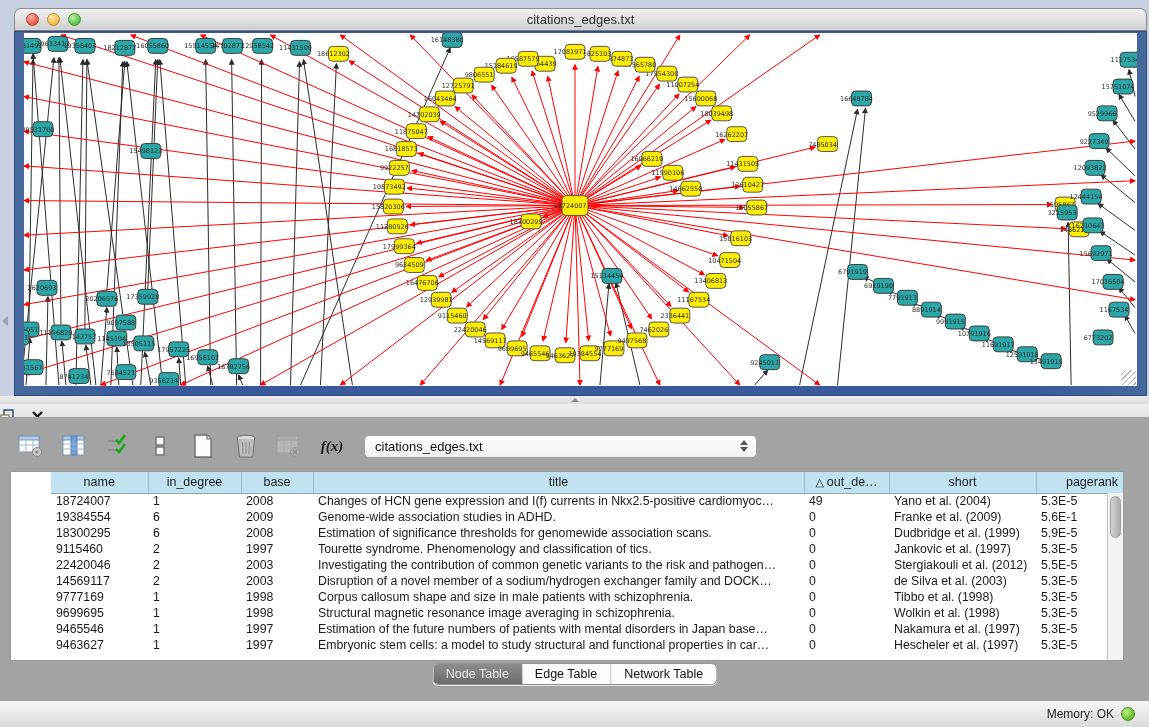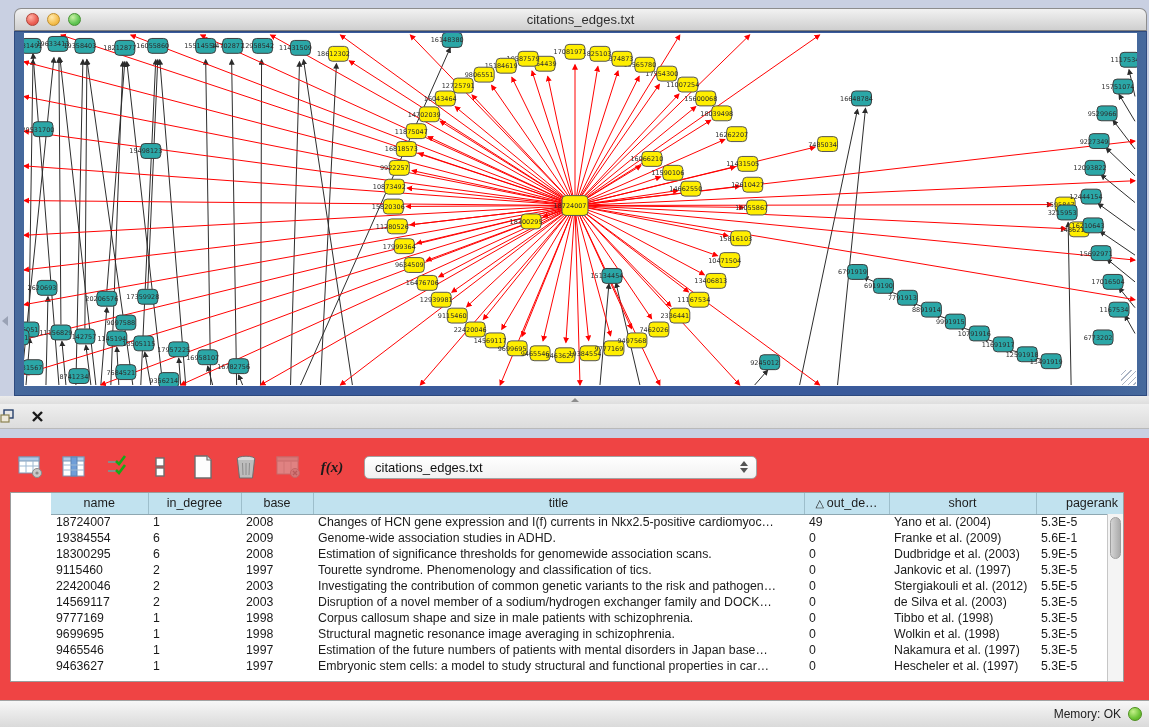--- a/index.html
+++ b/index.html
@@ -56,22 +56,22 @@
   
   .panel-header {
     position:absolute; left:0; top:404px; width:100%; height:25px;
     background: linear-gradient(#efefef,#dcdcdc);
     border-bottom:1px solid #b9b9b9;
     display:flex; align-items:center;
   }
   .panel-title { font-size:12.5px; color:#222; margin-left:14px; flex:1; }
   .panel-header-icons { display:flex; align-items:center; gap:16px; margin-right:16px; }
   .panel-body {
-    position:absolute; left:0; top:438px; width:100%; bottom:27px;
-    background:#ef4444;
+    position:absolute; left:0; top:417px; width:100%; bottom:27px;
+    background:#a3a3a3;
   }
 
   
   .toolbar { position:absolute; left:16px; top:13px; height:32px; display:flex; align-items:center; gap:13px; }
   .tool-btn { width:30px; height:30px; display:flex; align-items:center; justify-content:center; border:none; background:transparent; }
   .tool-btn.disabled { opacity:.45; }
   .fx-label { font-family:"Liberation Serif", serif; font-style:italic; font-weight:bold; font-size:15px; color:#1a1a1a; }
   .combo {
     margin-left:4px; width:393px; height:23px;
     background: linear-gradient(#ffffff,#f1f1f1);
@@ -123,21 +123,21 @@
   .tab.selected { background:linear-gradient(#8d8d8d,#6a6a6a); color:#ececec; }
   .tab + .tab { border-left:1px solid #c3c3c3; }
   .tab.selected + .tab { border-left:none; }
 
   
   .statusbar {
     position:absolute; left:0; bottom:0; width:100%; height:27px;
     background: linear-gradient(#f7f7f7,#dadada);
     border-top:1px solid #a2a2a2;
     display:flex; align-items:center; justify-content:flex-end; gap:7px;
-    padding-right:7px; font-size:12px; color:#222;
+    padding-right:14px; font-size:12px; color:#222;
   }
   .mem-dot {
     width:14px; height:14px; border-radius:50%;
     background: radial-gradient(circle at 35% 30%, #c4f08a, #6cc335 60%, #54a31f);
     border:1px solid #4c8f1c;
   }
 </style>
 </head>
 <body>
 
@@ -657,21 +657,21 @@
             <td>0</td>
             <td>Franke et al. (2009)</td>
             <td>5.6E-1</td>
           </tr>
           <tr>
             <td>18300295</td>
             <td>6</td>
             <td>2008</td>
             <td>Estimation of significance thresholds for genomewide association scans.</td>
             <td>0</td>
-            <td>Dudbridge et al. (2003)</td>
+            <td>Dudbridge et al. (1999)</td>
             <td>5.9E-5</td>
           </tr>
           <tr>
             <td>9115460</td>
             <td>2</td>
             <td>1997</td>
             <td>Tourette syndrome. Phenomenology and classification of tics.</td>
             <td>0</td>
             <td>Jankovic et al. (1997)</td>
             <td>5.3E-5</td>
@@ -730,18 +730,23 @@
             <td>Hescheler et al. (1997)</td>
             <td>5.3E-5</td>
           </tr>
         </tbody>
     </table>
     <div class="vscroll">
       <div class="vscroll-thumb"></div>
     </div>
   </div>
 
+  <div class="tabs">
+    <span class="tab selected">Node Table</span>
+    <span class="tab">Edge Table</span>
+    <span class="tab">Network Table</span>
+  </div>
 </div>
 
 <div class="statusbar">
   <span>Memory: OK</span>
   <span class="mem-dot"></span>
 </div>
 
 </body></html>

